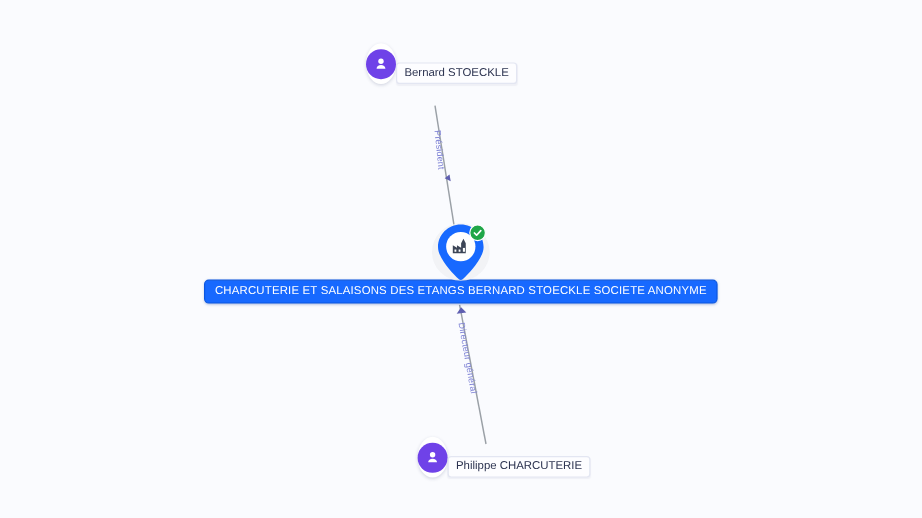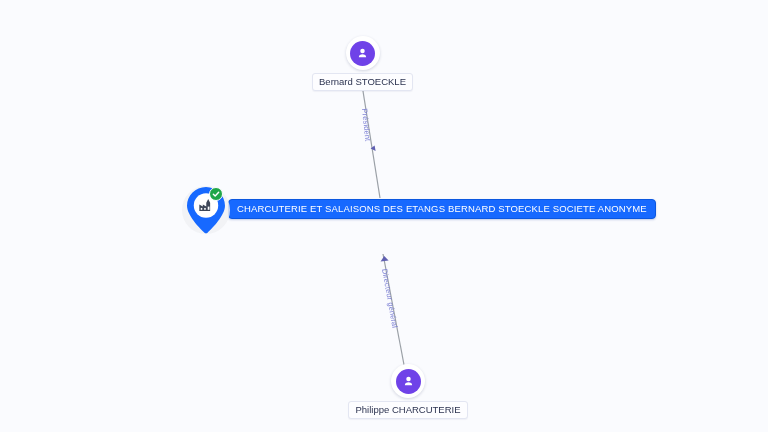--- a/index.html
+++ b/index.html
@@ -51,22 +51,22 @@
   .edge-label-dg {
     left: 389px;
     top: 268px;
     transform: rotate(80deg);
   }
 
   
   .person-node {
     position: absolute;
     display: flex;
-    flex-direction: column;
-    align-items: center;
+    flex-direction: row;
+    align-items: flex-end;
   }
   .person-ring {
     width: 34px;
     height: 34px;
     border-radius: 50%;
     background: #ffffff;
     box-shadow: 0 1px 3px rgba(30, 40, 90, .18);
     display: flex;
     align-items: center;
     justify-content: center;
@@ -92,21 +92,21 @@
     color: #2c3350;
     white-space: nowrap;
     line-height: 11px;
     box-shadow: 0 1px 1px rgba(30, 40, 90, .05);
   }
 
   
   .company-node {
     position: absolute;
     display: flex;
-    flex-direction: row;
+    flex-direction: column;
     align-items: center;
   }
   .pin-wrap {
     position: relative;
     width: 52px;
     height: 52px;
     display: flex;
     align-items: center;
     justify-content: center;
   }

